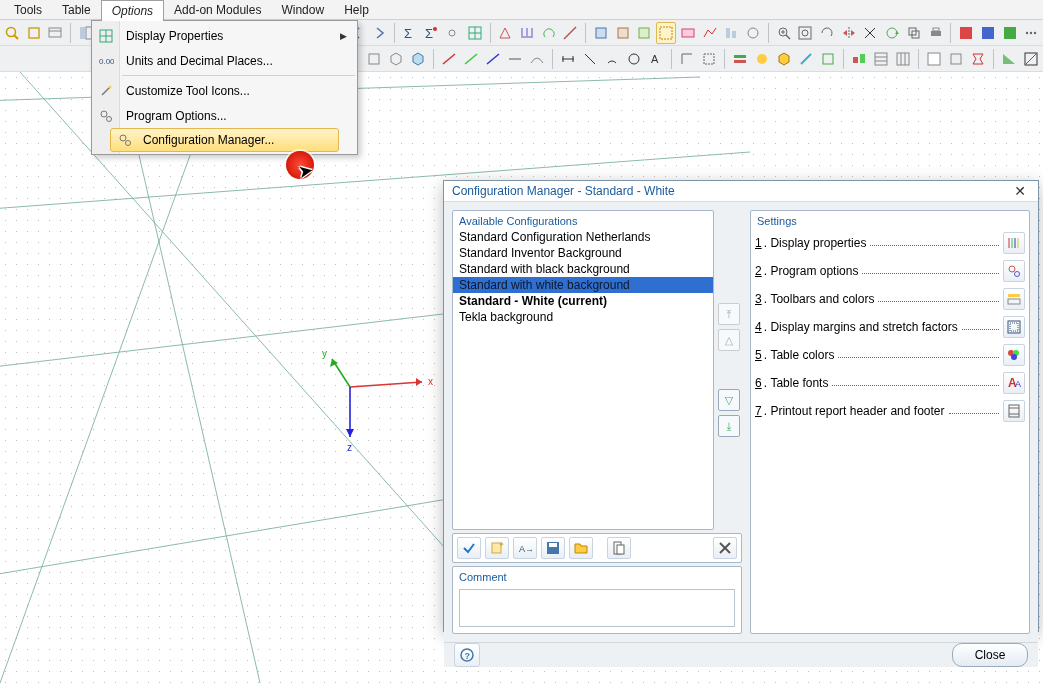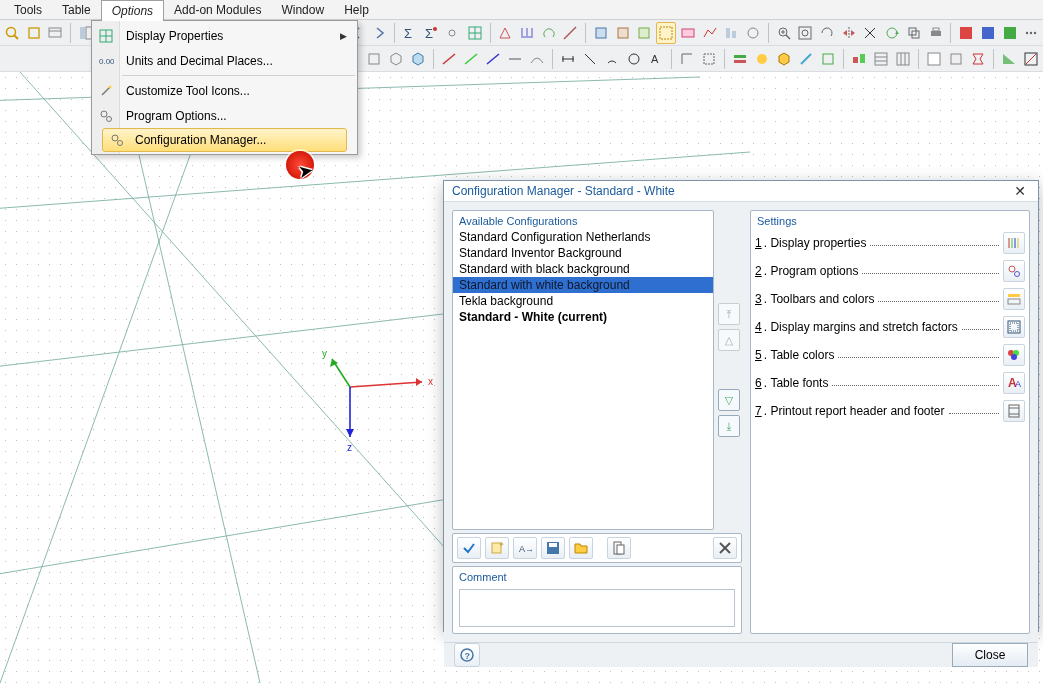--- a/index.html
+++ b/index.html
@@ -39,21 +39,21 @@
               box-shadow:3px 3px 6px rgba(0,0,0,0.2); font-size:12px; }
   .dropdown .icon-gutter { position:absolute; left:0; top:0; bottom:0; width:28px;
               background:#eeeeee; border-right:1px solid #dcdcdc; }
   .dropdown ul { list-style:none; margin:0; padding:2px 0; position:relative; }
   .dropdown li { height:25px; display:flex; align-items:center; padding-left:34px;
                  padding-right:10px; position:relative; }
   .dropdown li .arrow { margin-left:auto; font-size:9px; color:#333; }
   .dropdown li.sepline { height:1px; padding:0; margin:2px 2px 2px 30px;
                          background:#d0d0d0; }
   .dropdown li.hl { background:linear-gradient(#fff3c9,#ffdf7a);
-                    border:1px solid #e3b74b; border-radius:3px; margin:0 10px;
+                    border:1px solid #e3b74b; border-radius:3px; margin:0 18px;
                     padding-left:32px; height:24px; }
   .dropdown li .mi-icon { position:absolute; left:5px; width:18px; height:18px;
                           display:flex; align-items:center; justify-content:center; }
   .dropdown li .mi-icon svg { width:16px; height:16px; }
 
   
   .cursor-mark { position:absolute; width:28px; height:28px; border-radius:50%;
                  background:radial-gradient(circle,#ff4a3a 0%,#d21 60%,#a00 100%);
                  box-shadow:0 0 0 2px rgba(255,255,255,0.6); z-index:40; }
   .cursor-arrow { position:absolute; z-index:41; font-size:18px; color:#000;
@@ -110,21 +110,21 @@
   .settings-list .ibtn { width:22px; height:22px; border:1px solid #c8d4e0;
                          background:linear-gradient(#fff,#e9eff5); border-radius:2px;
                          display:flex; align-items:center; justify-content:center; }
 
   .dlg-footer { height:38px; border-top:1px solid #cfd7df; background:#eef1f4;
                 display:flex; align-items:center; padding:0 10px; }
   .help-btn { width:26px; height:24px; border:1px solid #c8d4e0;
               background:linear-gradient(#fff,#e9eff5); border-radius:3px;
               display:flex; align-items:center; justify-content:center; }
   .close-btn { margin-left:auto; width:76px; height:24px; border:1px solid #9ab;
-               background:linear-gradient(#fff,#e3ebf3); border-radius:0;
+               background:linear-gradient(#fff,#e3ebf3); border-radius:10px;
                font-size:12px; }
 
   
   .ico { width:16px; height:16px; }
 </style>
 </head>
 <body>
 <div class="app">
 
 <div class="menubar">
@@ -603,22 +603,22 @@
 
     <div class="dlg-left">
       <div class="left-top">
         <div class="group">
           <div class="group-title">Available Configurations</div>
           <div class="config-list">
             <div class="row">Standard Configuration Netherlands</div>
             <div class="row">Standard Inventor Background</div>
             <div class="row">Standard with black background</div>
             <div class="row sel">Standard with white background</div>
+            <div class="row cur">Standard - White (current)</div>
             <div class="row">Tekla background</div>
-            <div class="row cur">Standard - White (current)</div>
           </div>
         </div>
         <div class="movebtns">
           <div class="sqbtn disabled">⤒</div>
           <div class="sqbtn disabled">△</div>
           <div style="height:30px"></div>
           <div class="sqbtn">▽</div>
           <div class="sqbtn">⤓</div>
         </div>
       </div>

